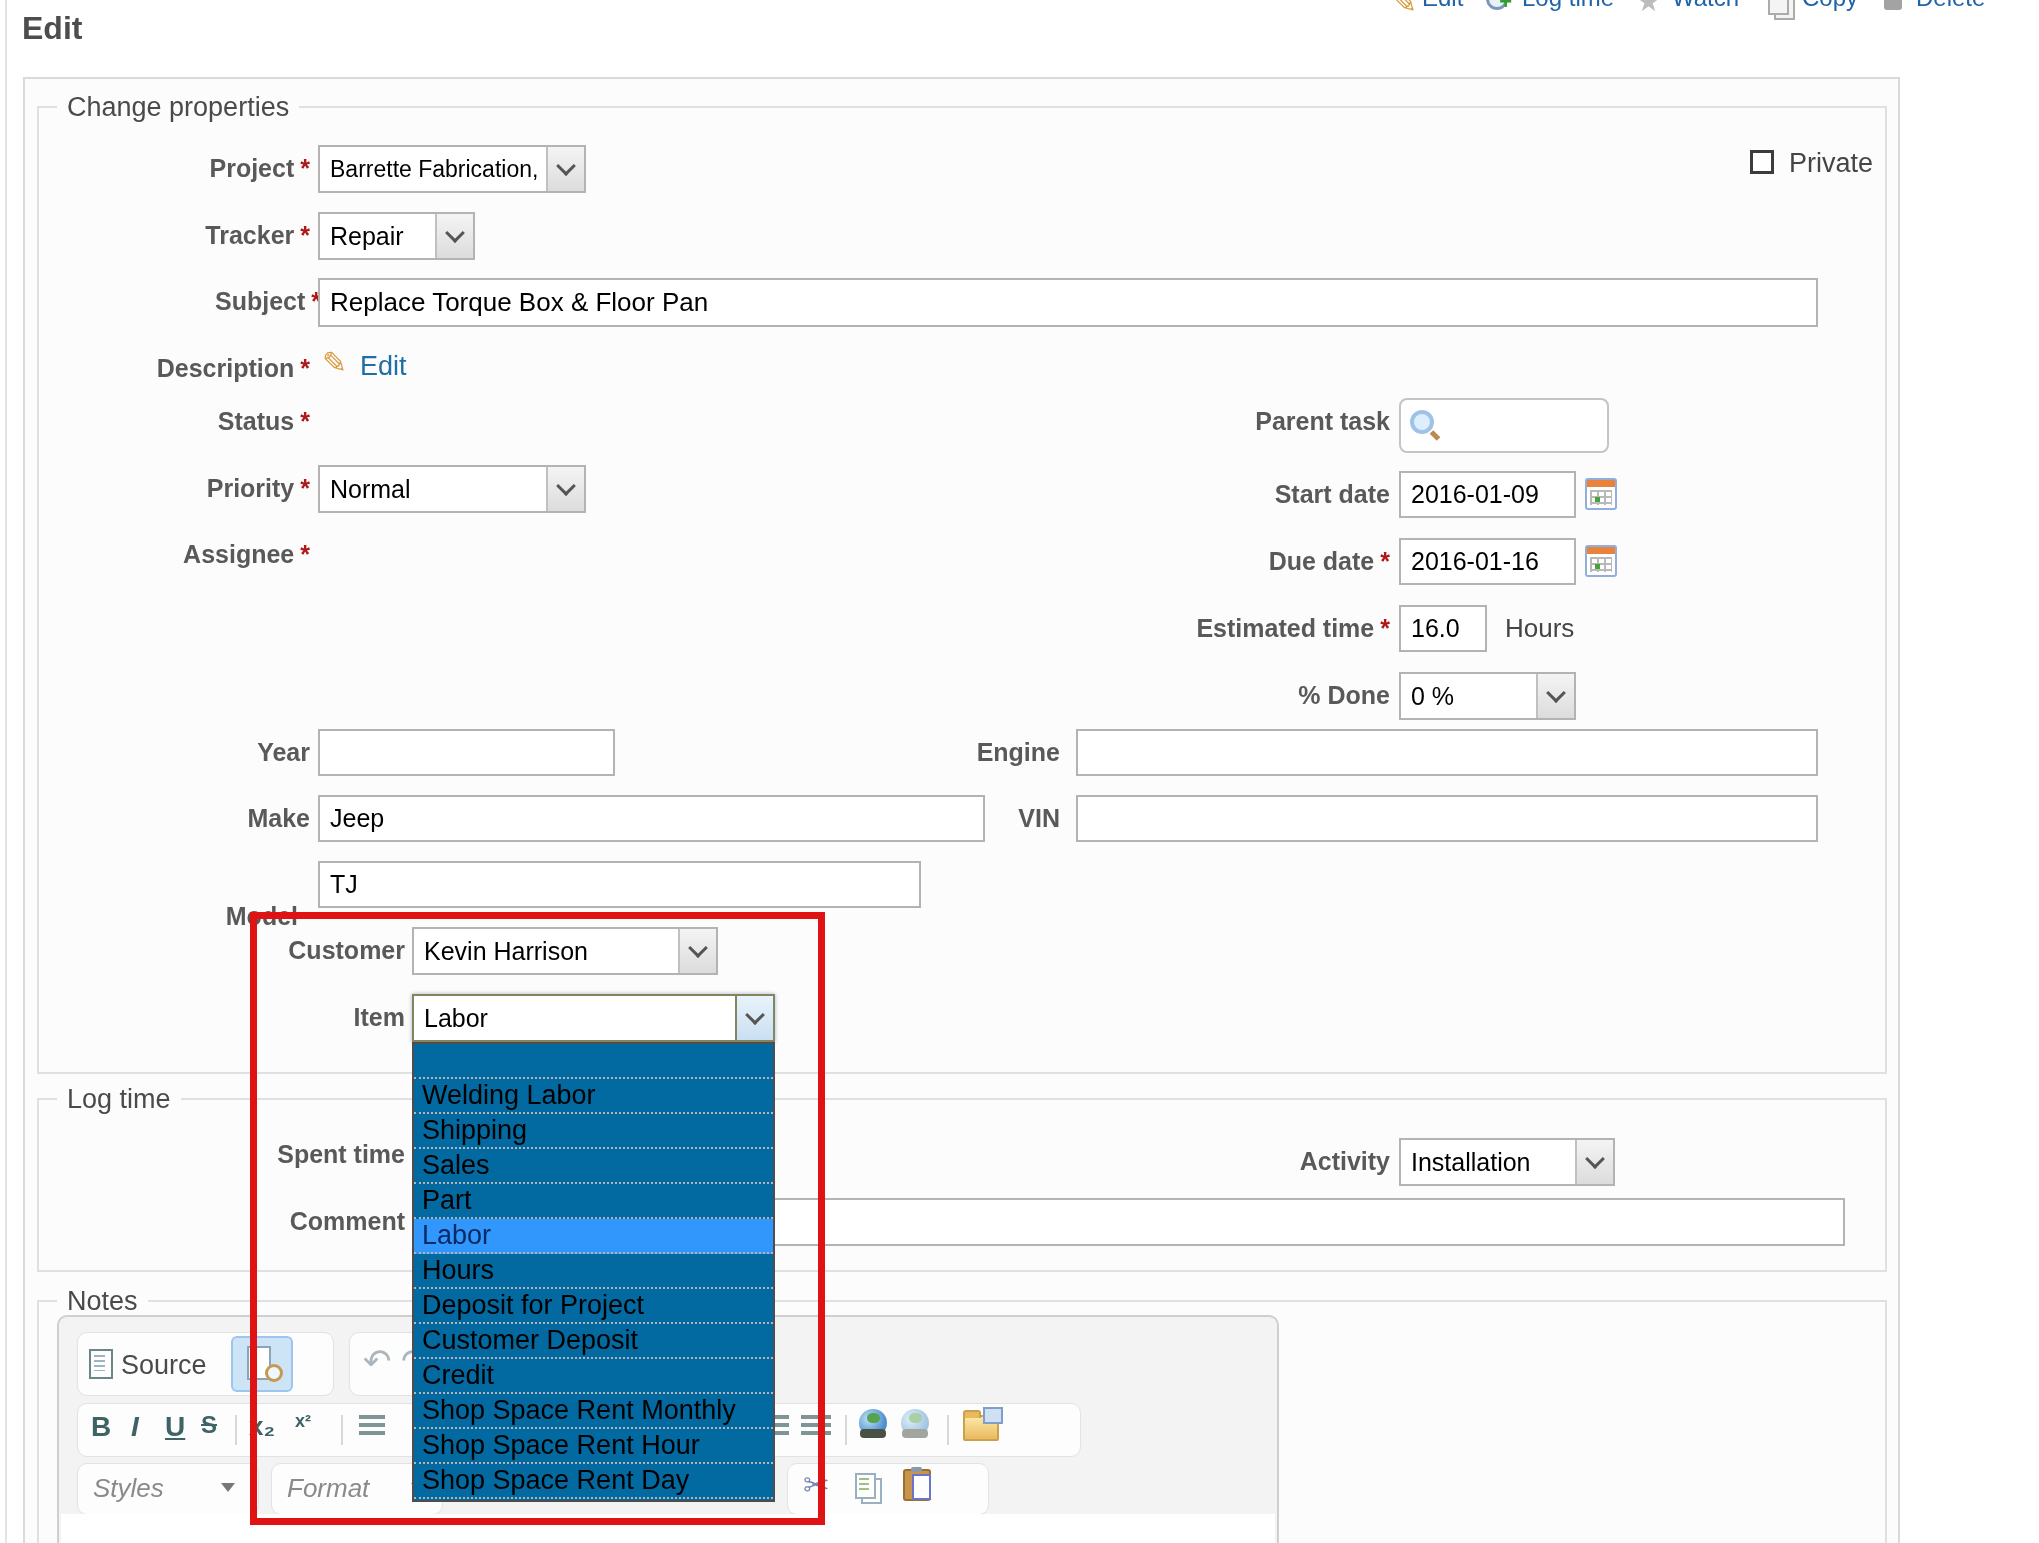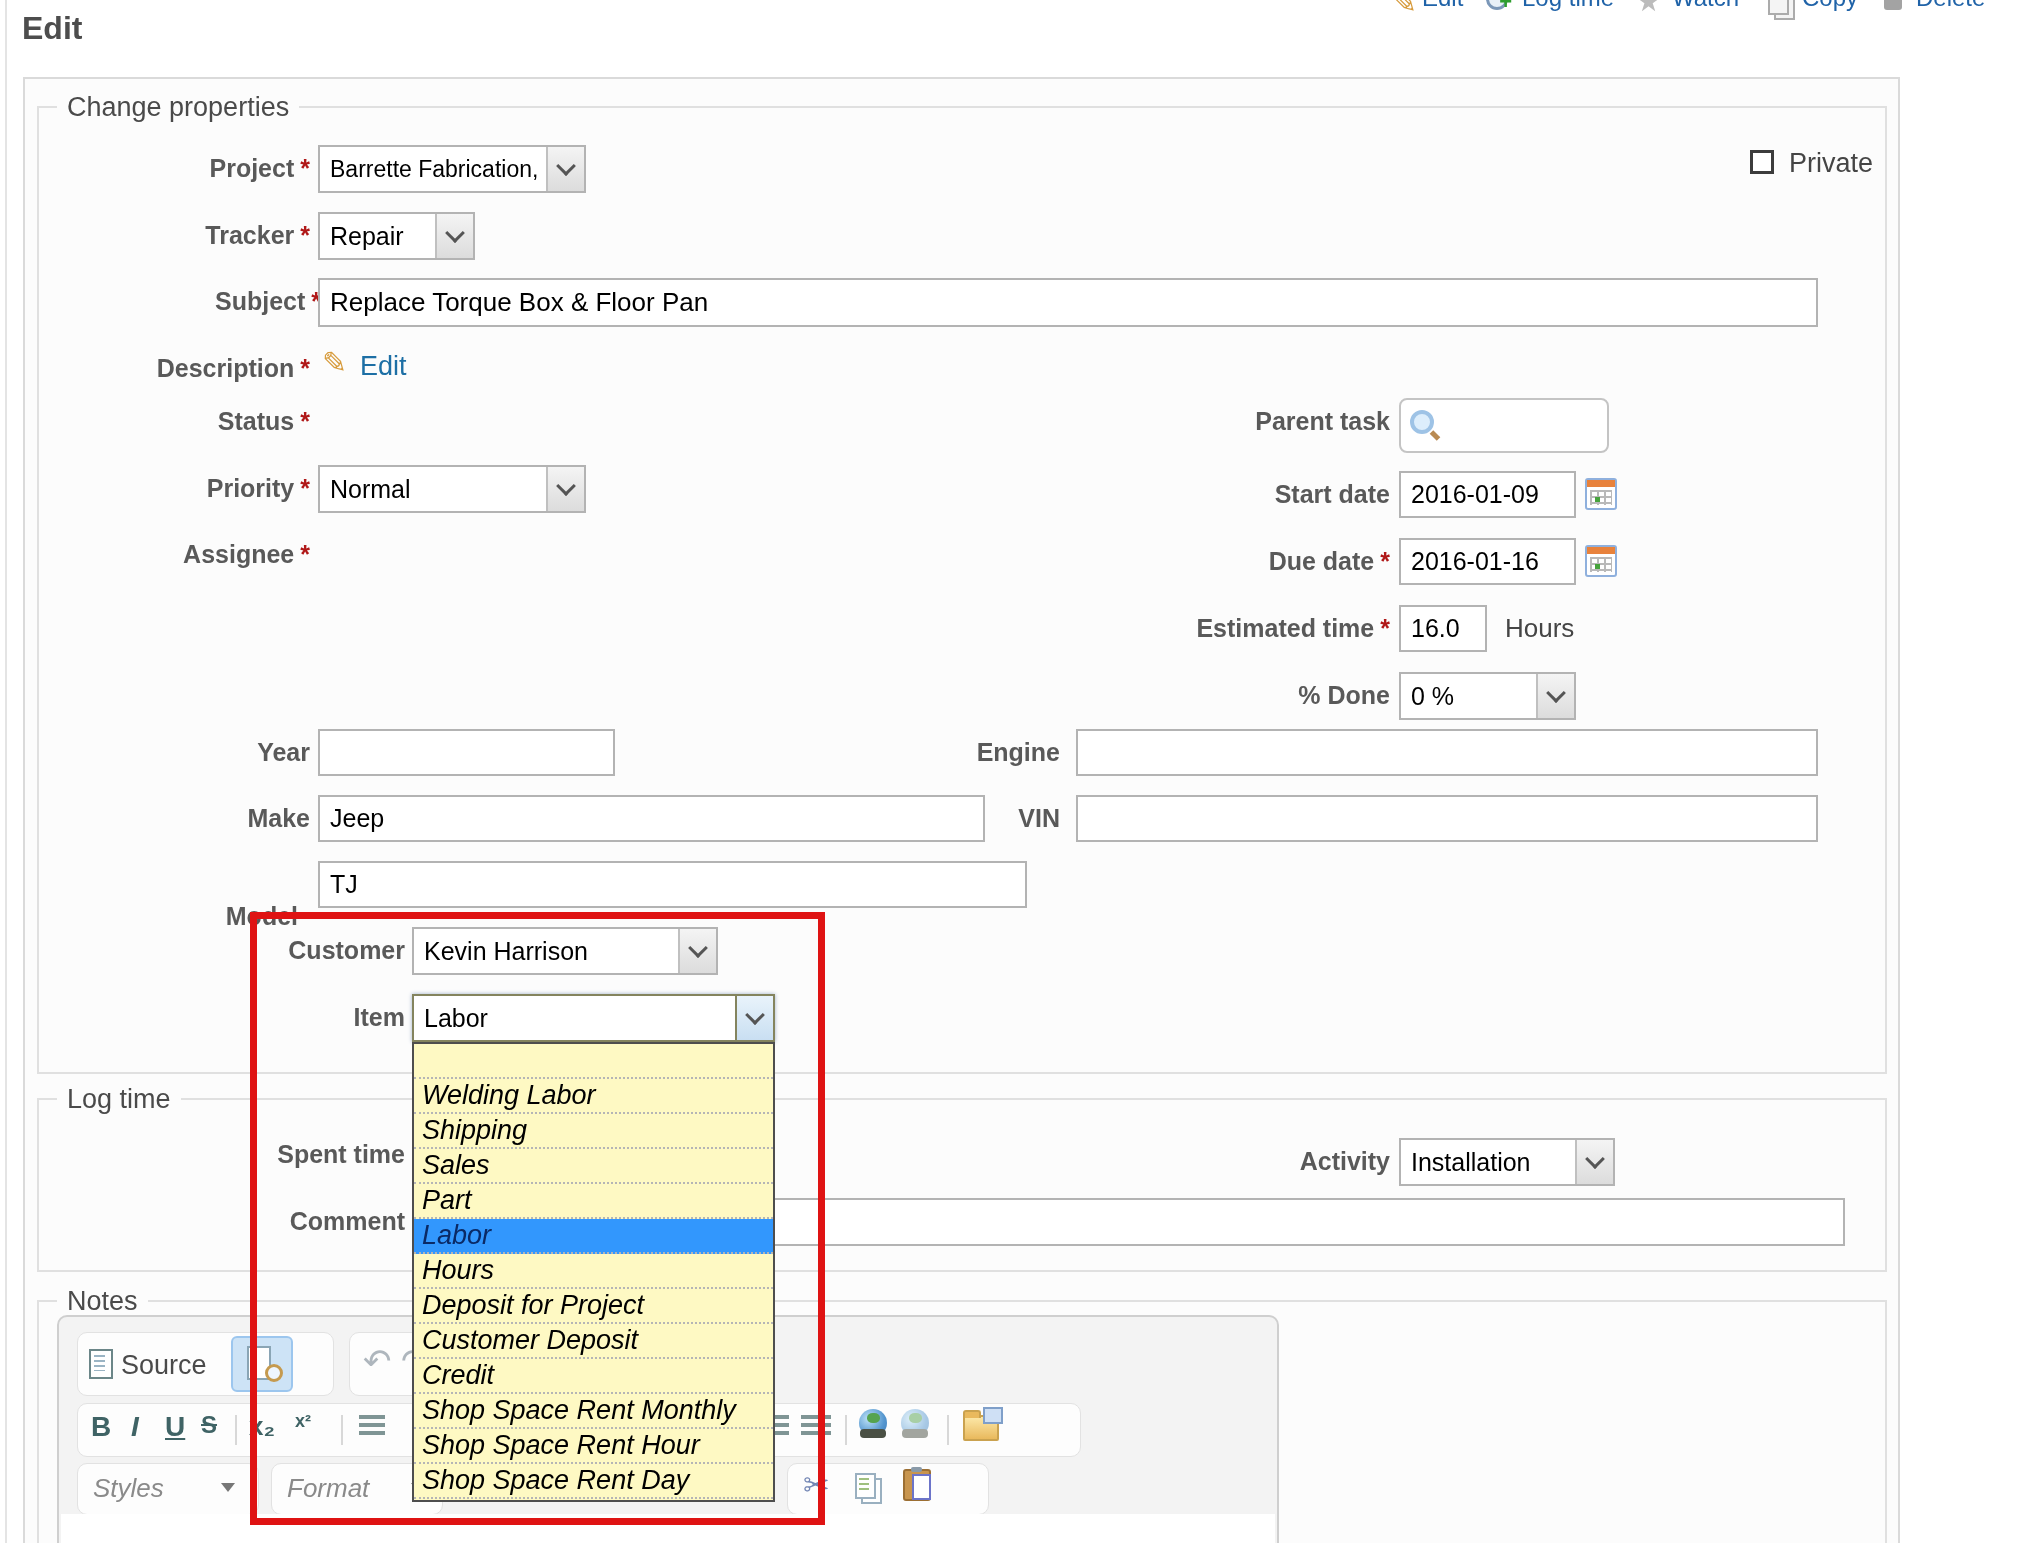--- a/index.html
+++ b/index.html
@@ -41,22 +41,22 @@
   .cal .dot{position:absolute;width:5px;height:5px;background:#46a33c;left:8px;bottom:6px;}
   .checkbox{width:24px;height:24px;background:#fff;border:3px solid #3c3c3c;box-sizing:border-box;}
   .clockadd{width:22px;height:22px;border-radius:50%;border:3px solid #7b97b8;background:#e8f0f8;box-sizing:border-box;}
   .clockadd:after{content:"+";position:absolute;right:-7px;bottom:-8px;color:#2f9e2f;font-weight:bold;font-size:22px;}
   .copysheets{width:17px;height:21px;border:2px solid #ababab;background:#f4f4f4;box-shadow:6px 5px 0 -2px #f4f4f4,6px 5px 0 0 #ababab;}
   .trash{width:18px;height:20px;background:#a3a3a3;border-radius:0 0 3px 3px;}
   .trash:before{content:"";position:absolute;left:-3px;top:-5px;width:24px;height:4px;background:#a3a3a3;}
   
   #annotation-box{left:250px;top:912px;width:561px;height:599px;border:7px solid #df1313;z-index:60;}
   
-  #item-listbox{left:412px;top:1042px;width:363px;height:460px;background:#fef9c3;border:2px solid #4e4e4e;
-       box-sizing:border-box;z-index:50;overflow:hidden;font-style:italic;}
+  #item-listbox{left:412px;top:1042px;width:363px;height:460px;background:#0369a1;border:2px solid #4e4e4e;
+       box-sizing:border-box;z-index:50;overflow:hidden;}
   .opt{height:33px;line-height:33px;padding-left:8px;font-size:27px;color:#000;border-bottom:2px dotted #b5b5b5;white-space:nowrap;overflow:hidden;}
   .sel-opt{background:#3297fd;color:#0a2a66;}
   
   #editor-box{left:57px;top:1315px;width:1218px;height:300px;background:#f3f3f3;border:2px solid #cfcfcf;border-radius:10px;}
   .pill{position:absolute;background:#fdfdfd;border:1px solid #e2e2e2;border-radius:10px;}
   .tbtn{position:absolute;font-weight:bold;color:#3f6365;font-size:28px;}
   .tsep{position:absolute;width:2px;height:30px;background:#d8d8d8;}
   .arrglyph{position:absolute;font-size:34px;color:#aeb6bd;line-height:34px;}
   .hlines{position:absolute;width:30px;height:24px;background:repeating-linear-gradient(to bottom,#7f9595 0 4px,transparent 4px 8px);}
   .bino{position:absolute;width:13px;height:13px;border-radius:50%;background:#2f55c0;box-shadow:15px 0 0 #2f55c0,7px -7px 0 -3px #7d97dd;}
@@ -197,21 +197,21 @@
   <div class="lbl" style="left:20px;top:804px;width:290px;"><span>Make</span></div>
   <div class="inp" style="left:318px;top:795px;width:667px;height:47px;">
       <span>Jeep</span>
     </div>
   <div class="lbl" style="left:770px;top:804px;width:290px;"><span>VIN</span></div>
   <div class="inp" style="left:1076px;top:795px;width:742px;height:47px;">
       <span></span>
     </div>
 
   <div class="lbl" style="left:8px;top:870px;width:290px;margin-top:32px;"><span>Model</span></div>
-  <div class="inp" style="left:318px;top:861px;width:709px;height:47px;">
+  <div class="inp" style="left:318px;top:861px;width:603px;height:47px;">
       <span>TJ</span>
     </div>
 
   <div class="lbl" style="left:110px;top:936px;width:295px;"><span>Customer</span></div>
   <div class="sel" style="left:412px;top:927px;width:306px;height:48px;">
       <span>Kevin Harrison</span>
       <span class="arrowbox">
         <span class="chv"></span>
       </span>
     </div>

